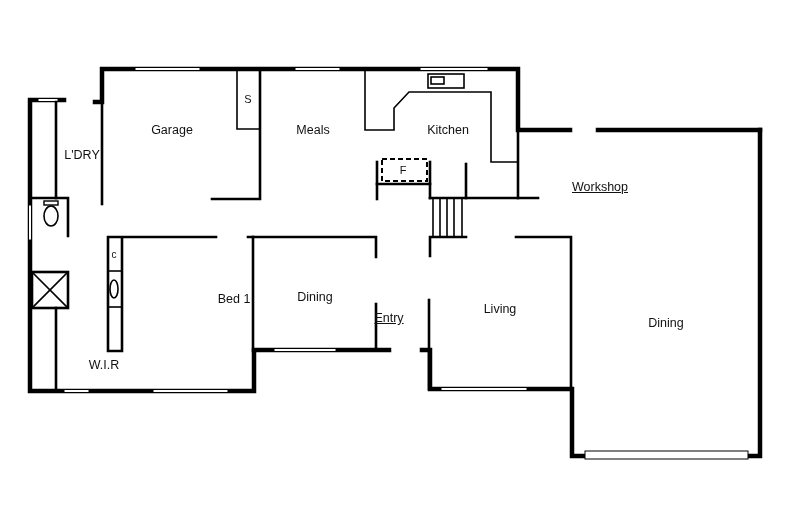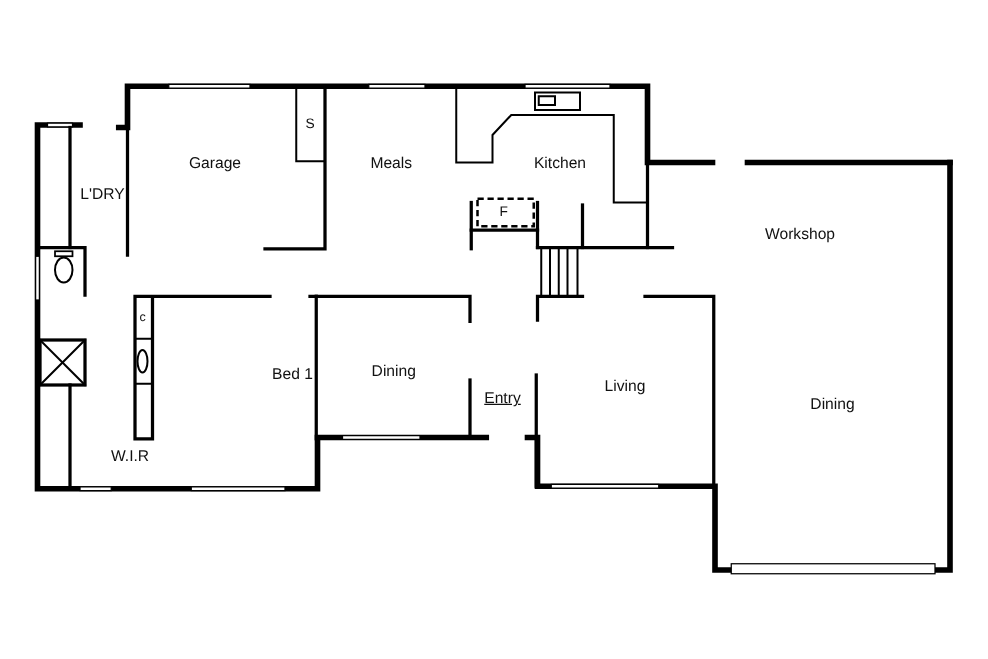--- a/index.html
+++ b/index.html
@@ -87,24 +87,24 @@
       <polyline class="w int" points="430,256 430,237 466,237"></polyline>
       <line class="w int" x1="429" y1="300" x2="429" y2="389"></line>
       <polyline class="w int" points="516,237 571,237 571,389"></polyline>
     </g>
   </svg>
 
   <span class="lbl" style="left:172px;top:130px;">Garage</span>
   <span class="lbl" style="left:313px;top:130px;text-align:center;">Meals</span>
   <span class="lbl" style="left:448px;top:130px;">Kitchen</span>
   <span class="lbl" style="left:82px;top:155px;">L'DRY</span>
-  <span class="lbl" style="left:640px;top:187px;">Workshop</span>
+  <span class="lbl" style="left:600px;top:187px;text-decoration:underline;">Workshop</span>
   <span class="lbl" style="left:186px;top:299px;margin-left:48px;">Bed 1</span>
   <span class="lbl" style="left:315px;top:297px;text-align:center;">Dining</span>
-  <span class="lbl" style="left:402px;top:318px;text-decoration:underline;">Entry</span>
+  <span class="lbl" style="left:389px;top:318px;text-decoration:underline;">Entry</span>
   <span class="lbl" style="left:500px;top:309px;">Living</span>
   <span class="lbl" style="left:666px;top:323px;">Dining</span>
   <span class="lbl" style="left:86px;top:365px;margin-left:18px;">W.I.R</span>
 
   <span class="lbl small" style="left:248px;top:99px;">S</span>
   <span class="lbl small" style="left:403px;top:170px;">F</span>
   <span class="lbl small" style="left:114px;top:254px;font-size:10px;">c</span>
 
   <svg style="position:absolute;left:40px;top:200px;" width="22" height="30" viewBox="0 0 22 30">
     <rect x="4" y="1" width="14" height="4" fill="#fff" stroke="#000" stroke-width="1.4"></rect>

